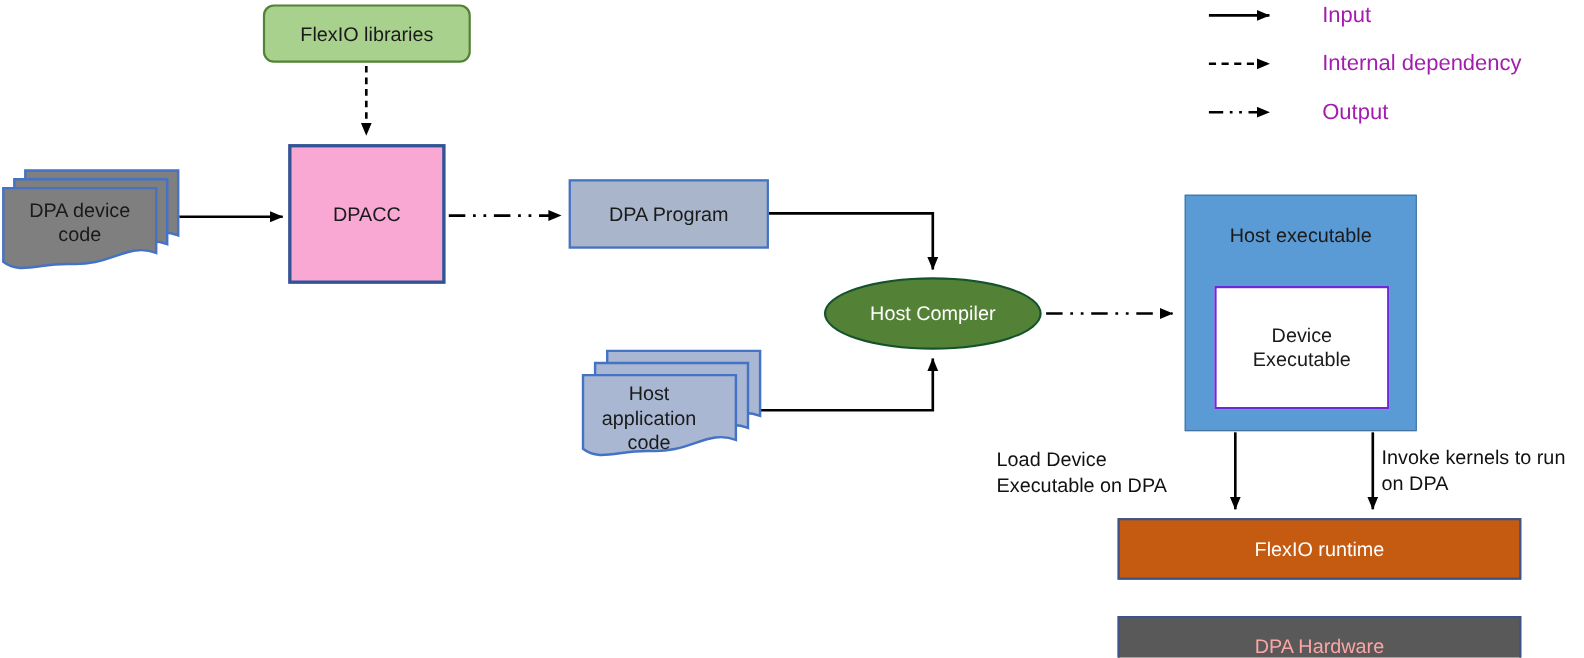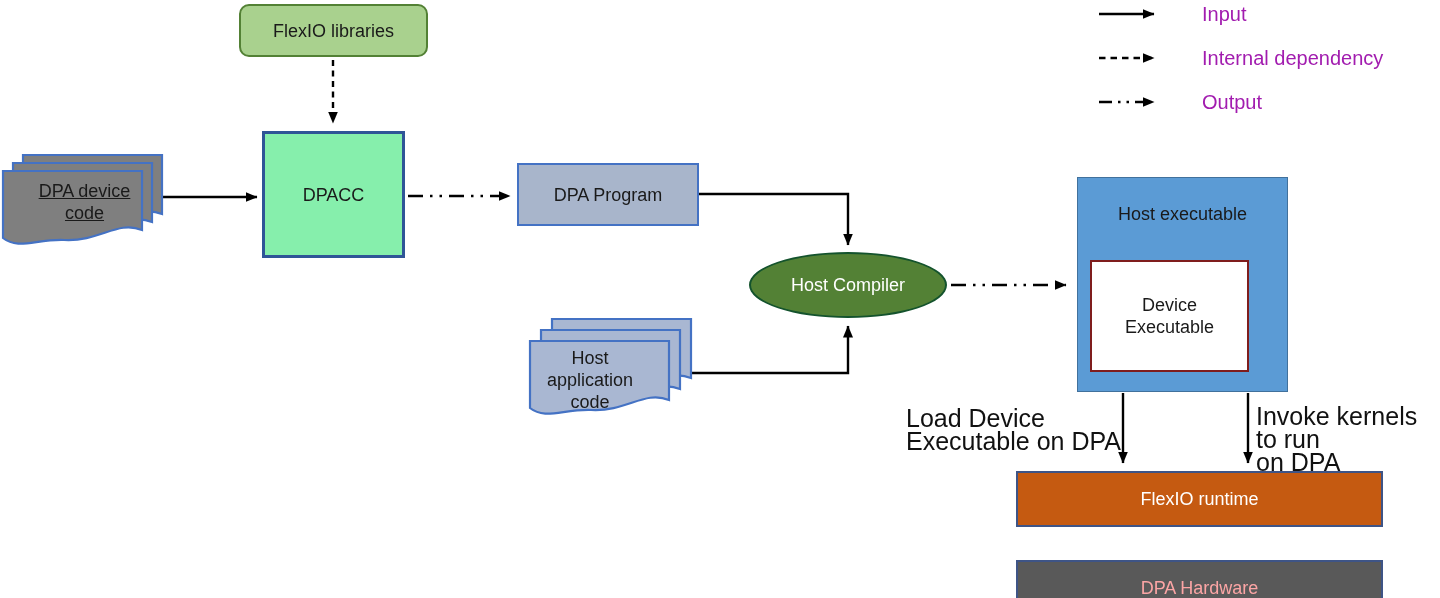--- a/index.html
+++ b/index.html
@@ -4,34 +4,34 @@
 <style>
   html,body{margin:0;padding:0;background:#ffffff;}
   .canvas{
     position:relative;width:1440px;height:598px;background:#ffffff;
     font-family:"Liberation Sans",sans-serif;color:#1a1a1a;overflow:hidden;
   }
   .connectors{position:absolute;left:0;top:0;width:1440px;height:598px;pointer-events:none;}
   .node{position:absolute;box-sizing:border-box;display:flex;align-items:center;justify-content:center;text-align:center;}
   .node .lbl{white-space:pre-line;line-height:22px;font-size:18px;}
   .flexio-lib{left:239px;top:4px;width:189px;height:53px;background:#A9D18E;border:2.5px solid #538135;border-radius:10px;}
-  .dpacc{left:262px;top:131px;width:143px;height:127px;background:#86efac;border:3.5px solid #2F5597;}
+  .dpacc{left:262px;top:131px;width:143px;height:127px;background:#f9a8d4;border:3.5px solid #2F5597;}
   .dpa-program{left:517px;top:163px;width:182px;height:63px;background:#A8B5CB;border:2px solid #4472C4;}
   .host-compiler{left:749px;top:252px;width:198px;height:66px;background:#538135;border:2px solid #14532d;border-radius:50%;color:#ffffff;}
   .host-exec{left:1077px;top:177px;width:211px;height:215px;background:#5B9BD5;border:1.5px solid #41719C;display:block;}
   .host-exec .title{margin-top:26px;text-align:center;font-size:18px;}
-  .device-exec{position:absolute;left:12px;top:82px;width:159px;height:112px;background:#ffffff;border:2px solid #7f1d1d;box-sizing:border-box;display:flex;align-items:center;justify-content:center;text-align:center;}
+  .device-exec{position:absolute;left:26px;top:82px;width:159px;height:112px;background:#ffffff;border:2px solid #6d28d9;box-sizing:border-box;display:flex;align-items:center;justify-content:center;text-align:center;}
   .flexio-runtime{left:1016px;top:471px;width:367px;height:56px;background:#C55A11;border:2px solid #3E5486;color:#ffffff;}
   .dpa-hardware{left:1016px;top:560px;width:367px;height:56px;background:#595959;border:2px solid #3E5486;color:#fca5a5;}
   .stack{position:absolute;}
   .stack svg{position:absolute;left:0;top:0;overflow:visible;}
   .stack .lbl{position:absolute;text-align:center;white-space:pre-line;line-height:22px;font-size:18px;}
   .dev-stack{left:2px;top:154px;width:161px;height:100px;}
   .app-stack{left:529px;top:318px;width:162px;height:100px;}
-  .annotation{position:absolute;font-size:25px;line-height:23px;white-space:pre-line;color:#111111;}
+  .annotation{position:absolute;font-size:18px;line-height:23px;white-space:pre-line;color:#111111;}
   .ann-load{left:906px;top:407px;}
   .ann-invoke{left:1256px;top:405px;}
   .legend{position:absolute;left:1098px;top:1px;}
   .legend .row{display:flex;align-items:center;height:26px;margin-bottom:18px;}
   .legend .row svg{display:block;}
   .legend .row .lg-label{margin-left:34px;font-size:20px;color:#a21caf;white-space:nowrap;}
 </style>
 </head>
 <body>
 
@@ -104,21 +104,21 @@
   <div class="stack dev-stack">
     <svg width="141" height="82" style="left:20px;top:0;" viewBox="0 0 141 82">
       <path d="M1 1 L140 1 L140 60 C115 50 98 72 62 70 C34 69 16 80 1 68 Z" fill="#7F7F7F" stroke="#4472C4" stroke-width="2.2"></path>
     </svg>
     <svg width="141" height="82" style="left:10px;top:8px;" viewBox="0 0 141 82">
       <path d="M1 1 L140 1 L140 60 C115 50 98 72 62 70 C34 69 16 80 1 68 Z" fill="#7F7F7F" stroke="#4472C4" stroke-width="2.2"></path>
     </svg>
     <svg width="141" height="82" style="left:0;top:16px;" viewBox="0 0 141 82">
       <path d="M1 1 L140 1 L140 60 C115 50 98 72 62 70 C34 69 16 80 1 68 Z" fill="#7F7F7F" stroke="#4472C4" stroke-width="2.2"></path>
     </svg>
-    <div class="lbl" style="left:12px;top:26px;width:141px;text-decoration:underline;">DPA device
+    <div class="lbl" style="left:0;top:26px;width:141px;">DPA device
 code</div>
   </div>
 
   <div class="node dpacc">
     <span class="lbl">DPACC</span>
   </div>
 
   <div class="node dpa-program">
     <span class="lbl">DPA Program</span>
   </div>

